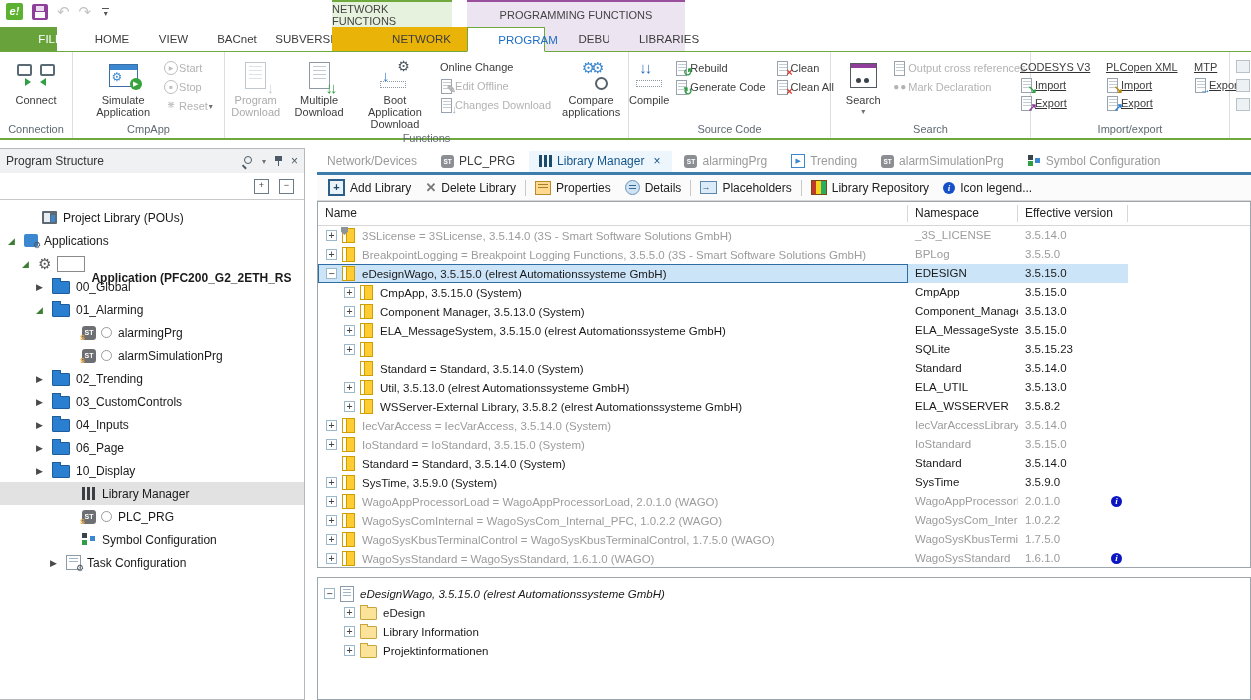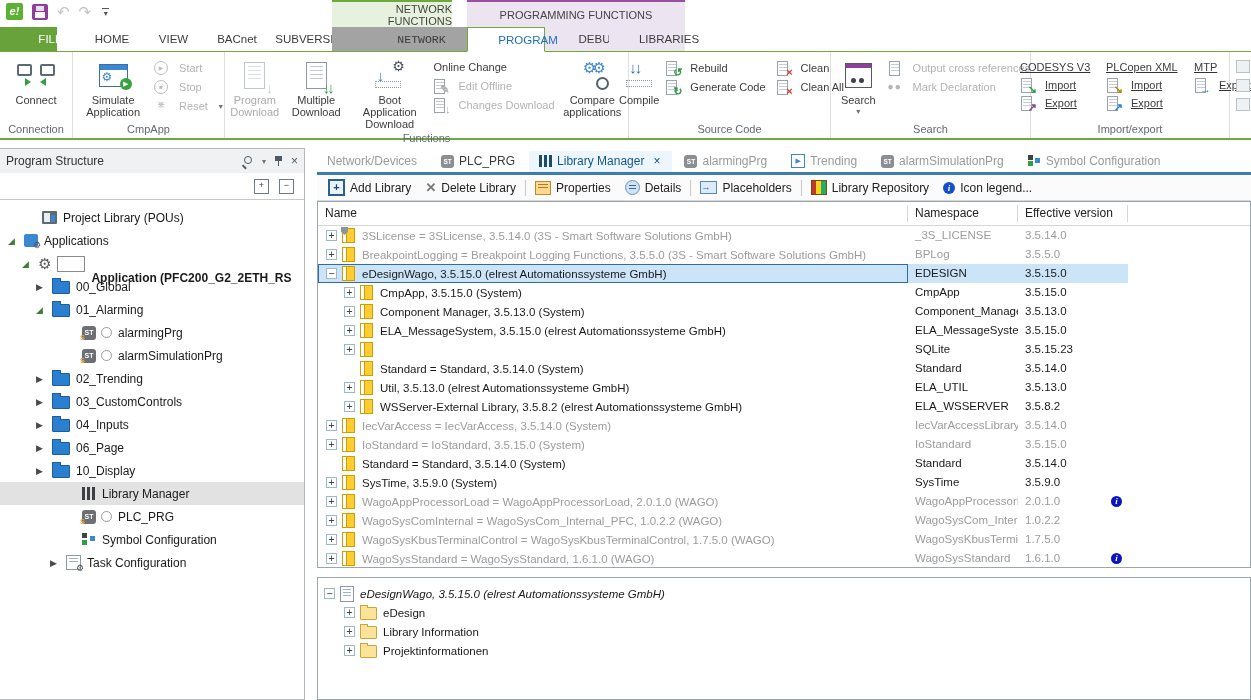--- a/index.html
+++ b/index.html
@@ -11,43 +11,43 @@
   .qa-icons{position:absolute;left:6px;top:3px;display:flex;align-items:center;gap:9px;}
   .qa-logo{width:17px;height:17px;background:#5cb130;color:#fff;font-weight:bold;font-style:italic;font-size:11px;line-height:17px;text-align:center;border-radius:2px;}
   .qa-save{width:16px;height:16px;background:#8d3f9a;border-radius:2px;position:relative;}
   .qa-save::before{content:"";position:absolute;left:4px;top:2px;width:8px;height:5px;background:#ecdcf0;}
   .qa-save::after{content:"";position:absolute;left:3px;bottom:2px;width:10px;height:6px;background:#fff;}
   .qa-undo,.qa-redo{color:#c3c3c3;font-size:15px;line-height:16px;}
   .qa-caret{display:flex;flex-direction:column;align-items:center;color:#555;font-size:8px;line-height:5px;margin-left:2px;}
   .qa-caret .bar{width:7px;height:1px;background:#555;margin-bottom:2px;}
 
   .ctx-tab{position:absolute;top:0;height:27px;box-sizing:border-box;display:flex;align-items:center;justify-content:center;font-size:11px;color:#444;}
-  .ctx-green{left:332px;width:120px;background:#e7f2de;border-top:2px solid #6fa83c;text-align:right;}
+  .ctx-green{left:332px;width:120px;background:#e7f2de;border-top:2px solid #6fa83c;}
   .ctx-purple{left:467px;width:218px;background:#ece4f1;border-top:2px solid #9a4f9e;}
 
   
   .menu-row{position:absolute;top:27px;left:0;right:0;height:25px;display:flex;border-bottom:1px solid #6fa83c;box-sizing:border-box;background:#fff;}
   .mtab{box-sizing:border-box;display:flex;align-items:center;justify-content:center;font-size:11.5px;color:#3c3c3c;cursor:default;padding-left:44px;}
   .mtab.file{width:57px;background:#67a33a;color:#fff;}
   .mtab.plain{}
-  .mtab.ctx-green-tab{background:#a3a3a3;font-family:Liberation Mono, monospace;}
+  .mtab.ctx-green-tab{background:#eab308;}
   .mtab.ctx-purple-tab{background:#ece4f1;}
   .mtab.active{background:#fff;color:#1d6ec4;border:1px solid #6fa83c;border-bottom:1px solid #fff;margin-bottom:-1px;z-index:2;}
   .w-home{width:66px}.w-view{width:57px}.w-bacnet{width:70px}.w-subv{width:82px}.w-net{width:135px}.w-prog{width:78px}.w-debug{width:64px}.w-libs{width:76px}
 
   
   .ribbon{position:absolute;top:52px;left:0;right:0;height:88px;background:#fff;border-bottom:2px solid #6fa83c;box-sizing:border-box;display:flex;}
   .rgroup{position:relative;border-right:1px solid #dcdfe2;box-sizing:border-box;display:flex;flex-direction:column;}
   .rgroup-body{flex:1;display:flex;align-items:flex-start;justify-content:center;padding-top:6px;gap:2px;}
   .rgroup-label{height:16px;text-align:center;font-size:11px;color:#5f6a72;line-height:14px;}
   .rbtn-lg{display:flex;flex-direction:column;align-items:center;text-align:center;font-size:11px;color:#3c3c3c;padding:1px 4px;line-height:12px;}
   .rbtn-lg .ric{height:32px;display:flex;align-items:center;justify-content:center;margin-bottom:3px;}
   .rbtn-lg.disabled{color:#ababab;}
   .rstack{display:flex;flex-direction:column;justify-content:flex-start;gap:5px;padding-top:3px;}
-  .rbtn-sm{display:flex;align-items:center;gap:11px;font-size:11px;color:#3c3c3c;line-height:13px;white-space:nowrap;}
+  .rbtn-sm{display:flex;align-items:center;gap:1px;font-size:11px;color:#3c3c3c;line-height:13px;white-space:nowrap;}
   .rbtn-sm.disabled{color:#b3b3b3;}
   .caret{font-size:8px;color:#707070;}
 
   
   .plugrow{display:flex;gap:8px;align-items:center;}
   .plug{width:11px;height:8px;border:2px solid #5a6a75;border-radius:2px;}
   .trirow{display:flex;gap:9px;justify-content:center;margin-top:2px;}
   .tri-r{width:0;height:0;border-left:6px solid #2f9e44;border-top:4px solid transparent;border-bottom:4px solid transparent;}
   .tri-l{width:0;height:0;border-right:6px solid #2f9e44;border-top:4px solid transparent;border-bottom:4px solid transparent;}
   .ric-sim{width:27px;height:21px;border:1px solid #3b6ea5;position:relative;background:#fff;}

